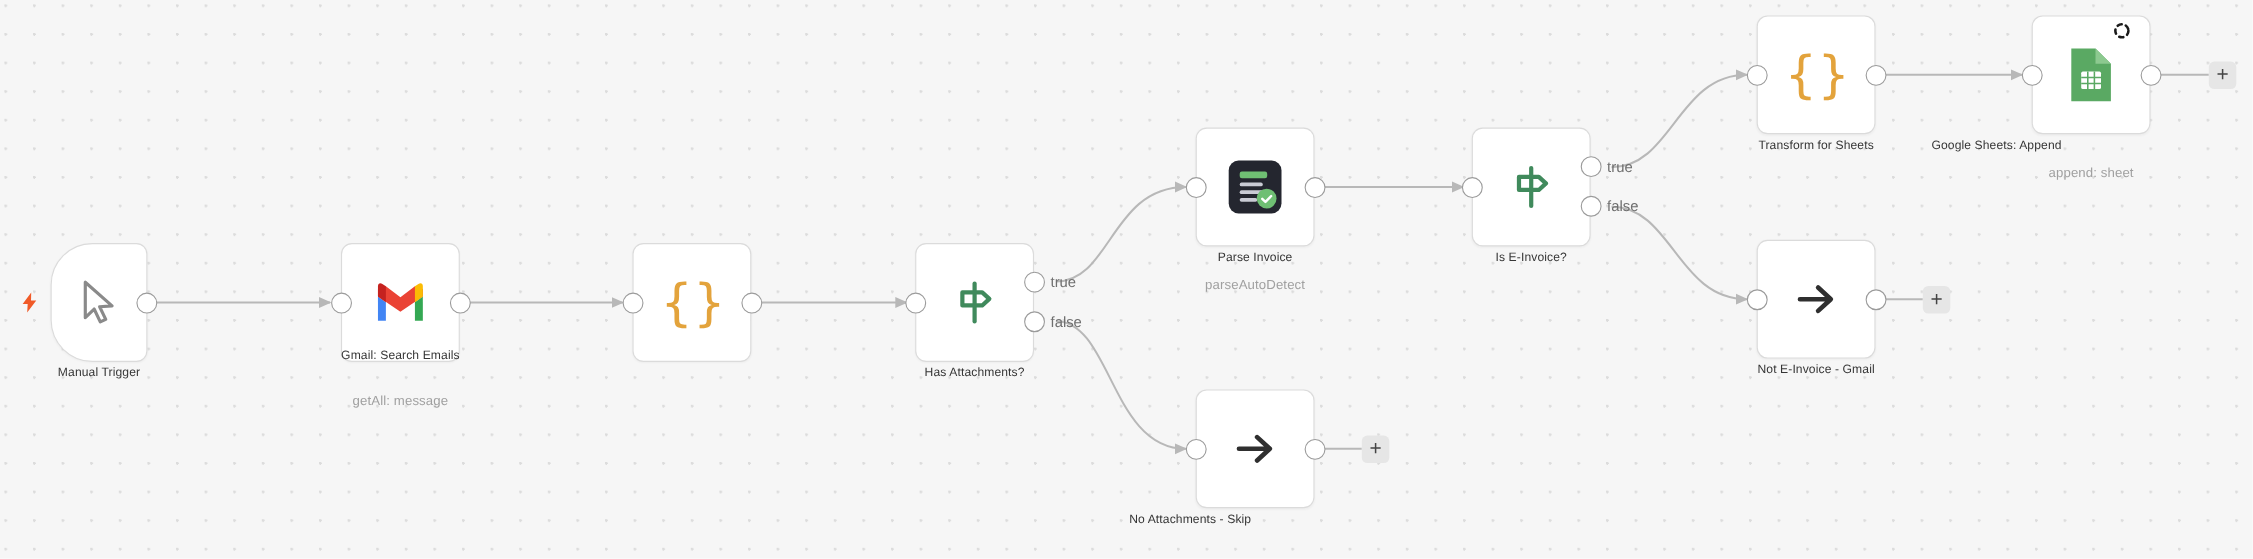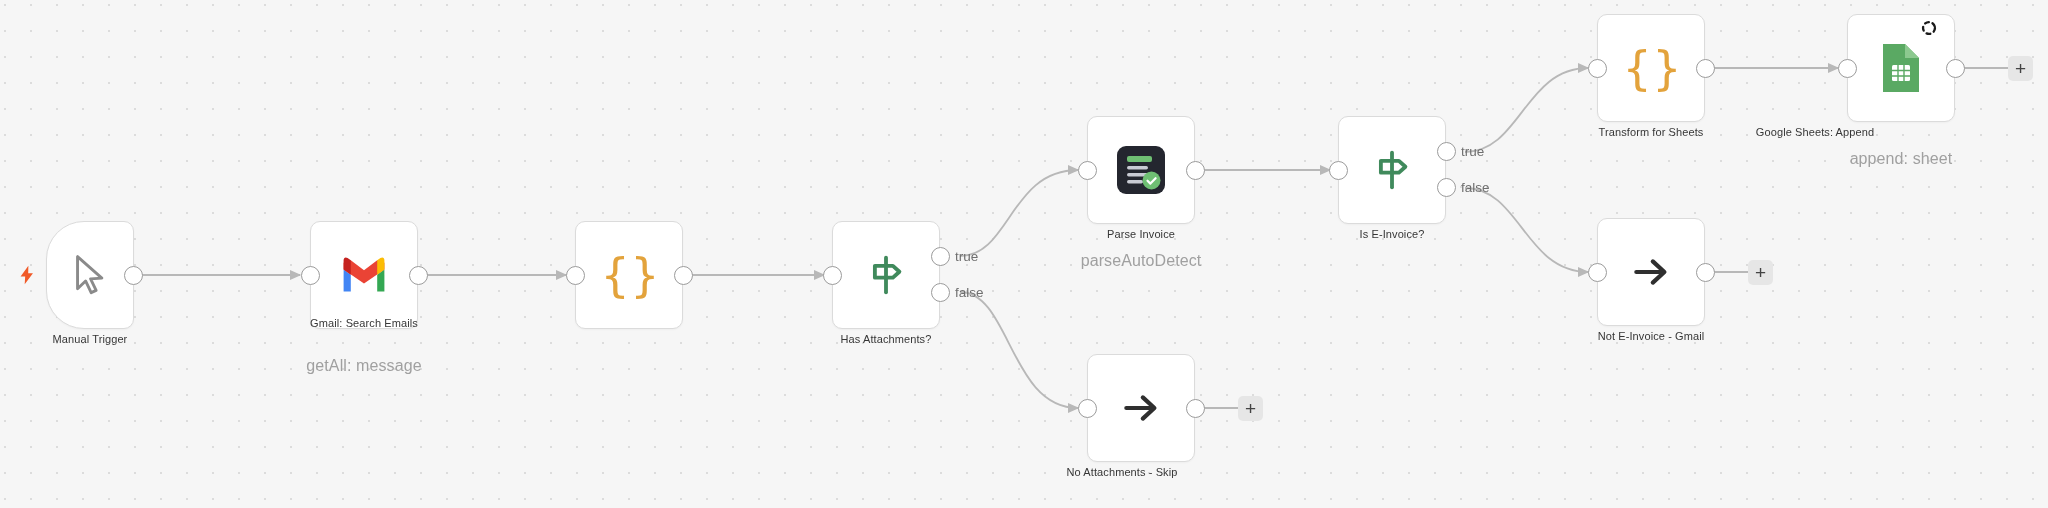--- a/index.html
+++ b/index.html
@@ -40,21 +40,21 @@
     font-size: 11px;
     font-weight: 400;
     letter-spacing: 0.1px;
     line-height: 1.18;
     white-space: pre-line;
   }
   .sublabel {
     position: absolute;
     text-align: center;
     color: #a0a0a0;
-    font-size: 16px;
+    font-size: 12px;
     font-weight: 400;
     letter-spacing: 0.1px;
   }
 
   .port {
     position: absolute;
     width: 19px; height: 19px;
     border-radius: 50%;
     background: #ffffff;
     border: 1.6px solid #9b9b9b;
@@ -258,15 +258,15 @@
   <div class="node" style="left:1087px; top:354px; width:108px; height:108px;">
     <span class="icon">
       <svg width="44" height="44" viewBox="0 0 24 24">
         <path d="M4 12 h15 M13 6.2 L19.3 12 L13 17.8" stroke="#2f2f2f" stroke-width="2.3" fill="none" stroke-linecap="round" stroke-linejoin="round"></path>
       </svg>
     </span>
   </div>
   <div class="port" style="left:1078px; top:399px;"></div>
   <div class="port" style="left:1186px; top:399px;"></div>
   <div class="plus-btn" style="left:1238px; top:396px;">+</div>
-  <div class="label" style="left:1022px; top:466px; width:200px;">No Attachments - Skip</div>
+  <div class="label" style="left:982px; top:466px; width:200px;">No Attachments - Skip</div>
 
 </div>
 
 </body></html>

